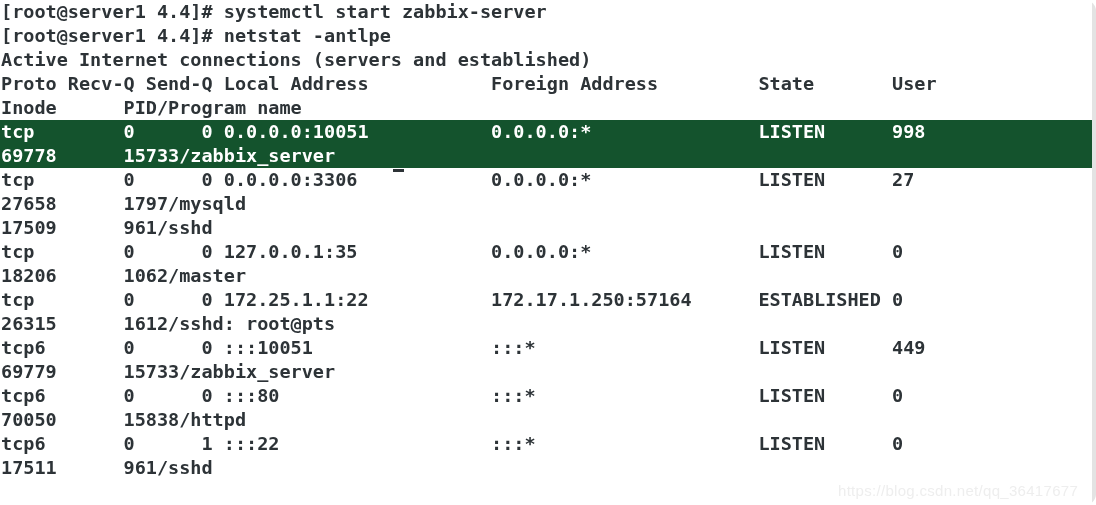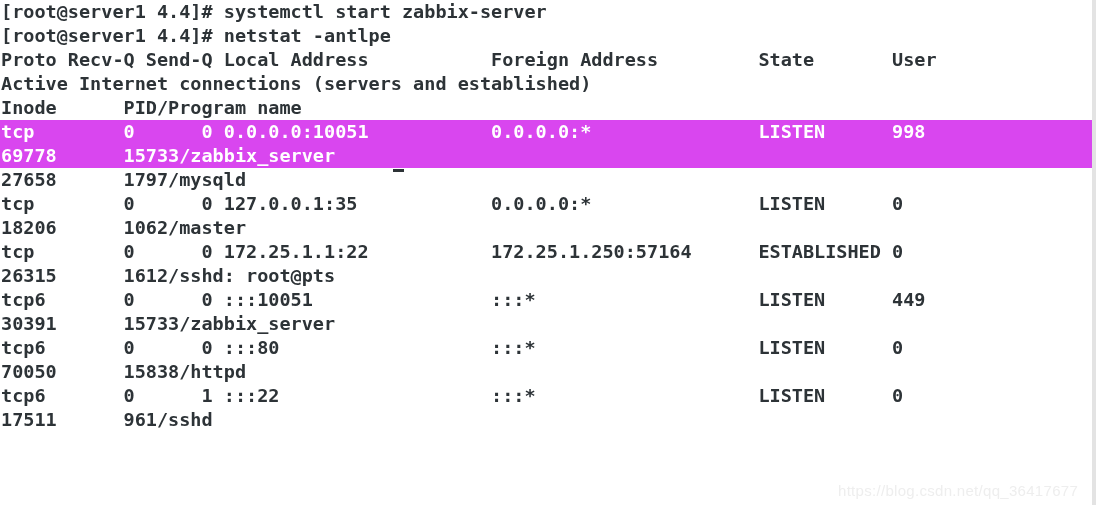--- a/index.html
+++ b/index.html
@@ -12,20 +12,21 @@
     width: 1096px;
     height: 505px;
     background: #ffffff;
     overflow: hidden;
     font-family: "DejaVu Sans Mono", "Liberation Mono", monospace;
     font-size: 18.5px;
     font-weight: bold;
     line-height: 24px;
     color: #2d3337;
     letter-spacing: 0px;
+    border-radius: 11px;
   }
   .scroll-track {
     position: absolute;
     top: 0;
     right: 0;
     width: 4px;
     height: 505px;
     background: #e3e3e3;
   }
   .screen {
@@ -36,21 +37,21 @@
     padding: 0;
   }
   .line {
     position: relative;
     height: 24px;
     white-space: pre;
     padding-left: 1px;
     box-sizing: border-box;
   }
   .line.sel {
-    background: #d946ef;
+    background: #14532d;
     color: #ffffff;
     width: 1092px;
   }
   .cursor {
     position: absolute;
     left: 393px;
     top: 169px;
     width: 11px;
     height: 3px;
     background: #2d3337;
@@ -68,38 +69,40 @@
   }
 </style>
 </head>
 <body>
 
 <div id="terminal">
 
   <div class="screen">
     <div class="line">[root@server1 4.4]# systemctl start zabbix-server</div>
     <div class="line">[root@server1 4.4]# netstat -antlpe</div>
+    <div class="line">Active Internet connections (servers and established)</div>
     <div class="line">Proto Recv-Q Send-Q Local Address           Foreign Address         State       User</div>
-    <div class="line">Active Internet connections (servers and established)</div>
     <div class="line">Inode      PID/Program name</div>
 
     <div class="line sel">tcp        0      0 0.0.0.0:10051           0.0.0.0:*               LISTEN      998</div>
     <div class="line sel">69778      15733/zabbix_server</div>
 
+    <div class="line">tcp        0      0 0.0.0.0:3306            0.0.0.0:*               LISTEN      27</div>
     <div class="line">27658      1797/mysqld</div>
 
+    <div class="line">17509      961/sshd</div>
 
     <div class="line">tcp        0      0 127.0.0.1:35            0.0.0.0:*               LISTEN      0</div>
     <div class="line">18206      1062/master</div>
 
-    <div class="line">tcp        0      0 172.25.1.1:22           172.25.1.250:57164      ESTABLISHED 0</div>
+    <div class="line">tcp        0      0 172.25.1.1:22           172.17.1.250:57164      ESTABLISHED 0</div>
     <div class="line">26315      1612/sshd: root@pts</div>
 
     <div class="line">tcp6       0      0 :::10051                :::*                    LISTEN      449</div>
-    <div class="line">30391      15733/zabbix_server</div>
+    <div class="line">69779      15733/zabbix_server</div>
 
     <div class="line">tcp6       0      0 :::80                   :::*                    LISTEN      0</div>
     <div class="line">70050      15838/httpd</div>
 
     <div class="line">tcp6       0      1 :::22                   :::*                    LISTEN      0</div>
     <div class="line">17511      961/sshd</div>
   </div>
 
   <div class="cursor"></div>
 

